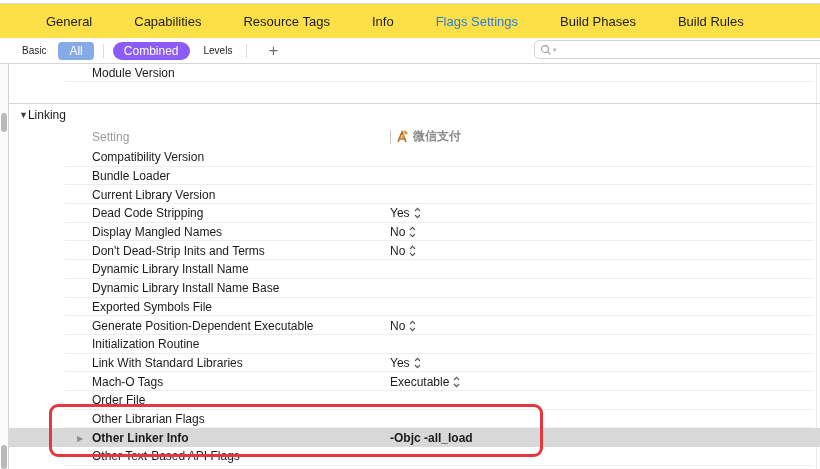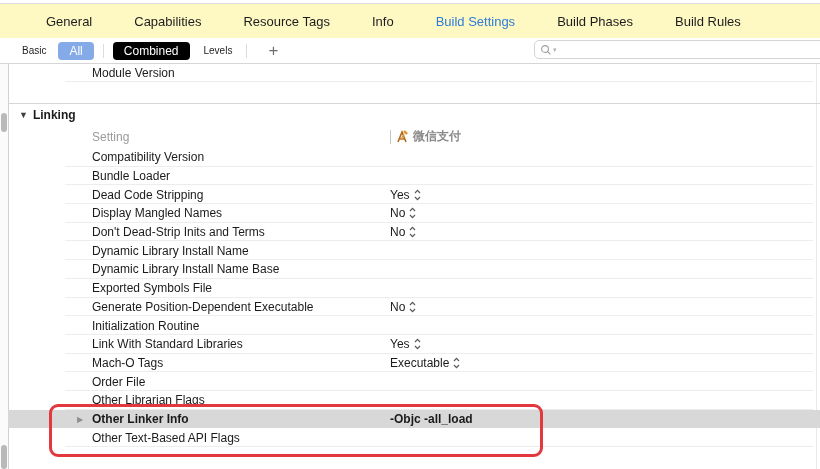--- a/index.html
+++ b/index.html
@@ -4,35 +4,35 @@
 <style>
   html,body{margin:0;padding:0;}
   body{
     width:820px;height:469px;position:relative;overflow:hidden;background:#fff;
     font-family:"Liberation Sans","DejaVu Sans",sans-serif;
     -webkit-font-smoothing:antialiased;
   }
   
   .tabbar{
     position:absolute;left:0;top:3px;width:820px;height:36px;box-sizing:border-box;
-    background:#fef9c3;border-top:1px solid #dcdcdc;border-bottom:1px solid #c9c9c9;
+    background:#fde047;border-top:1px solid #dcdcdc;border-bottom:1px solid #c9c9c9;
     display:flex;align-items:center;padding-left:46px;gap:42px;
   }
   .tab{font-size:13px;color:#1d1d1f;white-space:nowrap;cursor:default;}
   .tab.active{color:#2d7cd9;}
   
   .filterbar{
     position:absolute;left:0;top:38px;width:820px;height:25px;box-sizing:content-box;
     background:#ffffff;border-bottom:1px solid #d6d6d6;
     display:flex;align-items:center;padding-left:22px;
   }
   .fb-label{font-size:10px;color:#1d1d1f;}
   .pill{font-size:12px;color:#ffffff;border-radius:4px;padding:2px 11px;line-height:14px;}
   .pill.all{background:#84aae8;margin-left:12px;}
-  .pill.combined{background:#000000;}
+  .pill.combined{background:#8b5cf6;border-radius:9px;}
   .vsep{width:1px;height:14px;background:#dcdcdc;margin:0 9px;}
   .fb-levels{margin-left:4px;}
   .add-btn{color:#6f6f6f;font-size:17px;font-weight:300;margin-left:12px;line-height:14px;}
   .searchfield{
     position:absolute;right:2px;top:2px;width:306px;height:19px;box-sizing:border-box;
     border:1px solid #d4d4d4;border-radius:5px;background:#fff;
     display:flex;align-items:center;padding-left:5px;
   }
   .searchfield .chev{font-size:7px;color:#b0b0b0;margin-left:1px;}
   .searchfield input{
@@ -48,21 +48,21 @@
   .right-line{position:absolute;left:816px;top:0;width:1px;height:405px;background:#e9e9e9;}
 
   .module-row{position:absolute;left:8px;top:0;right:0;height:18px;}
   .module-row .label{position:absolute;left:84px;top:2px;font-size:12px;color:#1b1b1d;}
   .module-row::after{content:'';position:absolute;left:57px;right:7px;bottom:0;height:1px;background:#ededed;}
 
   .section-line{position:absolute;left:8px;top:39px;width:812px;height:1px;background:#d6d6d6;}
 
   .linking-header{position:absolute;left:8px;top:40px;height:22px;display:flex;align-items:center;}
   .linking-header .tri{font-size:9px;color:#3f3f41;margin-left:11px;}
-  .linking-header .title{font-size:12px;font-weight:bold;color:#1b1b1d;margin-left:5px;}
+  .linking-header .title{font-size:12px;font-weight:normal;color:#1b1b1d;}
 
   .col-header{position:absolute;left:8px;top:62px;right:0;height:22px;font-size:12px;}
   .col-header .setting{position:absolute;left:84px;top:4px;color:#9b9b9b;}
   .col-header .target{position:absolute;left:382px;top:2px;display:flex;align-items:center;gap:4px;font-weight:bold;}
   .col-header .vbar{width:1px;height:14px;background:#c6c6c6;}
   .col-header .tname{color:#8a8a8a;}
 
   .rows{position:absolute;left:8px;top:84px;right:0;}
   .row{height:18.7px;position:relative;font-size:12px;color:#1b1b1d;}
   .row::after{content:'';position:absolute;left:57px;right:7px;bottom:0;height:1px;background:#ededed;}
@@ -80,21 +80,21 @@
   }
 </style>
 </head>
 <body>
 
 <div class="tabbar">
     <div class="tab">General</div>
     <div class="tab">Capabilities</div>
     <div class="tab">Resource Tags</div>
     <div class="tab">Info</div>
-    <div class="tab active">Build Settings</div>
+    <div class="tab active">Flags Settings</div>
     <div class="tab">Build Phases</div>
     <div class="tab">Build Rules</div>
   </div>
 
 <div class="filterbar">
   <span class="fb-label">Basic</span>
   <span class="pill all">All</span>
   <span class="vsep"></span>
   <span class="pill combined">Combined</span>
   <span class="fb-label fb-levels" style="margin-left:14px;">Levels</span>
@@ -154,20 +154,28 @@
       <div class="row">
 
     <span class="label">Bundle Loader</span>
     <span class="valwrap">
       <span class="value"></span>
 
     </span>
   </div>
       <div class="row">
 
+    <span class="label">Current Library Version</span>
+    <span class="valwrap">
+      <span class="value"></span>
+
+    </span>
+  </div>
+      <div class="row">
+
     <span class="label">Dead Code Stripping</span>
     <span class="valwrap">
       <span class="value">Yes</span>
       <svg class="stepper" width="7" height="12" viewBox="0 0 7 12" style="display: inline-block;">
         <path d="M1 4 L3.5 1.3 L6 4" fill="none" stroke="#5a5a5a" stroke-width="1.2"></path>
         <path d="M1 8 L3.5 10.7 L6 8" fill="none" stroke="#5a5a5a" stroke-width="1.2"></path>
       </svg>
     </span>
   </div>
       <div class="row">

